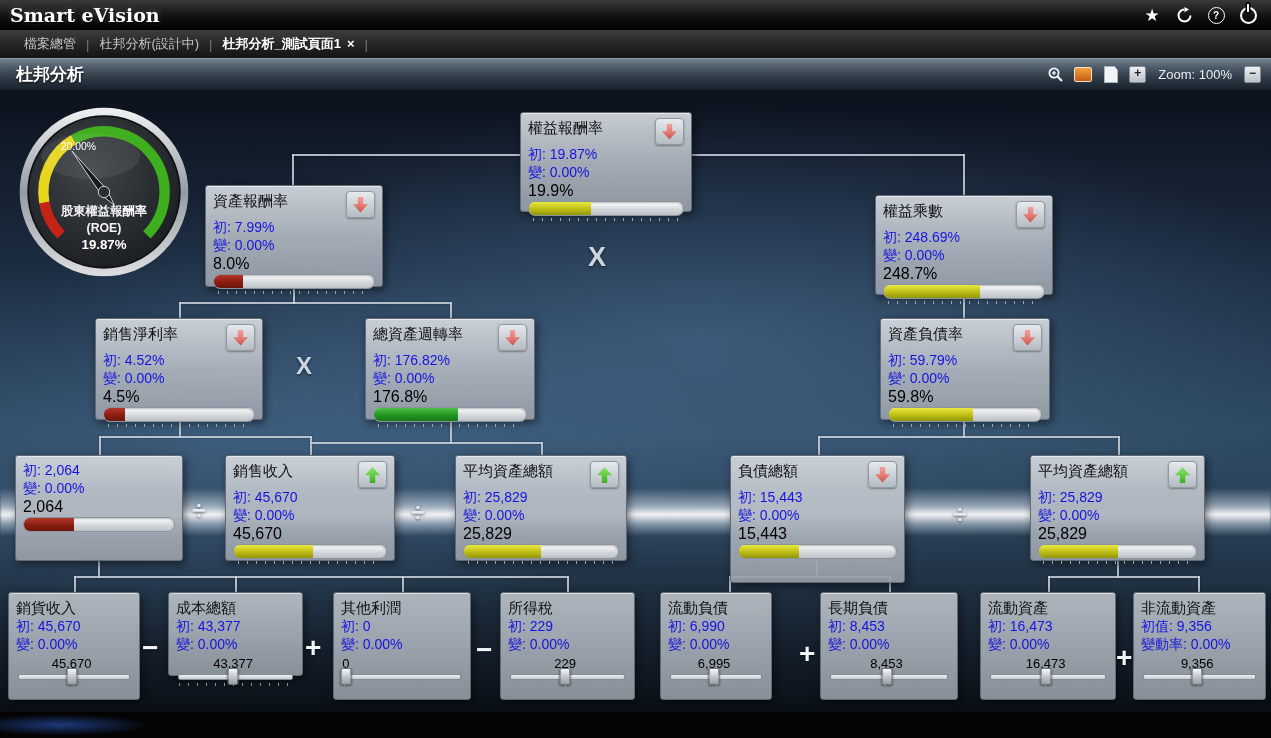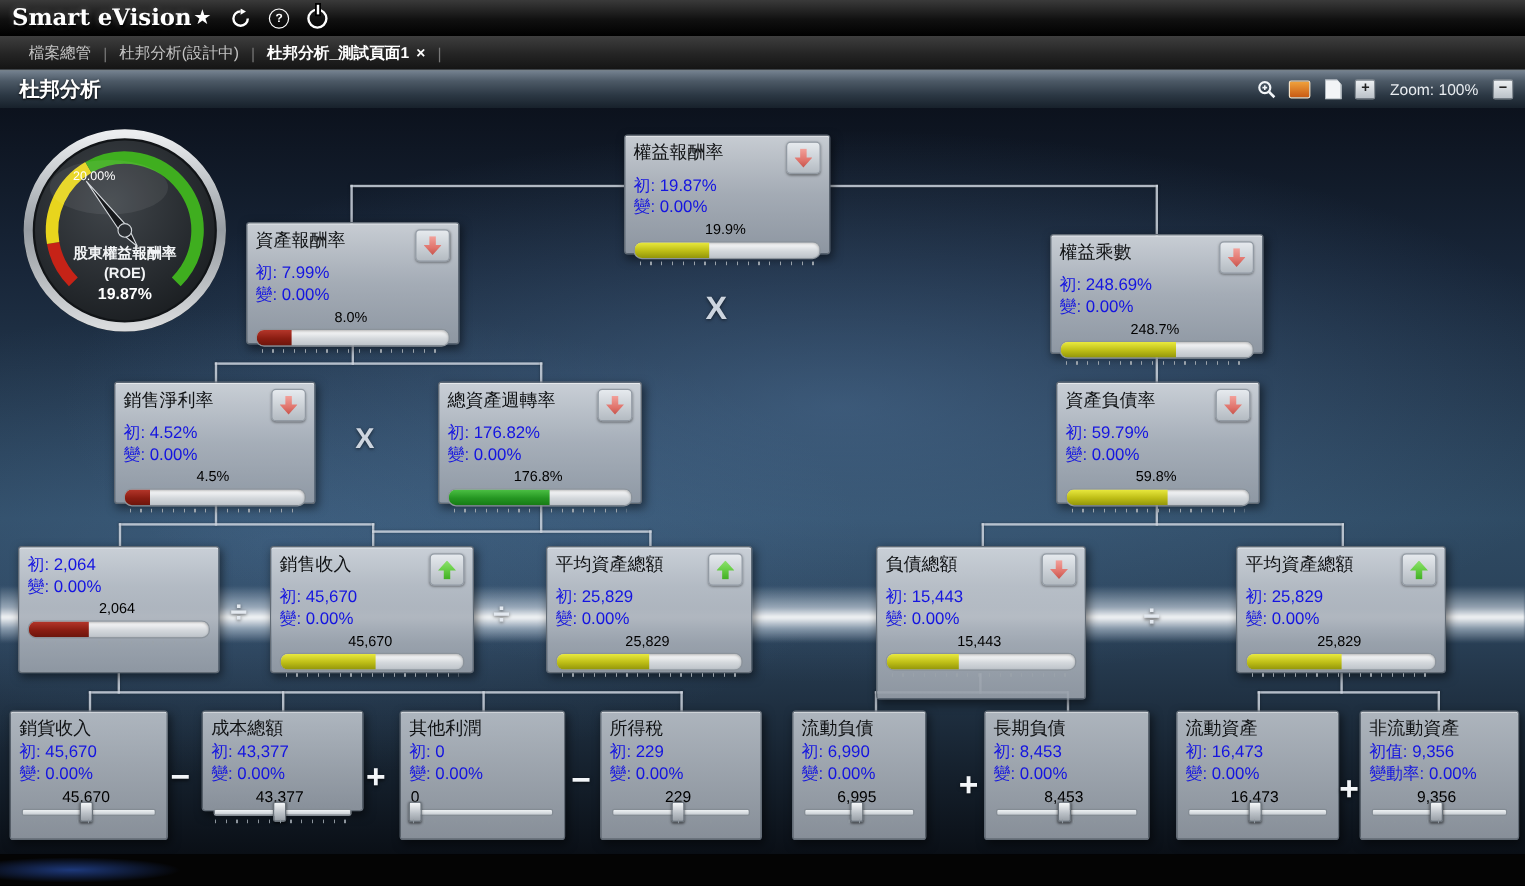--- a/index.html
+++ b/index.html
@@ -2,21 +2,21 @@
 <html><head>
 <meta charset="utf-8">
 <style>
   html,body{margin:0;padding:0;background:#000;}
   body{font-family:"Liberation Sans","DejaVu Sans",sans-serif;-webkit-font-smoothing:antialiased;}
   .screen{position:relative;width:1271px;height:738px;overflow:hidden;background:#000;}
 
   
   .app-header{position:absolute;left:0;top:0;width:100%;height:30px;
     background:linear-gradient(180deg,#3a3a3a 0%,#101010 55%,#000 100%);
-    display:flex;align-items:center;justify-content:flex-start;}
+    display:flex;align-items:center;justify-content:space-between;}
   .app-title{font-family:"DejaVu Serif","Liberation Serif",serif;font-weight:bold;font-size:19px;color:#fff;
     padding-left:10px;text-shadow:1px 2px 2px #000, 0 0 6px rgba(255,255,255,.25);}
   .header-icons{display:flex;align-items:center;gap:14px;padding-right:14px;color:#fff;}
   .hicon{display:inline-flex;align-items:center;justify-content:center;width:18px;height:18px;cursor:pointer;}
   .star{font-size:17px;color:#fff;}
   .circle-q{width:15px;height:15px;border:1.5px solid #fff;border-radius:50%;font-size:10px;font-weight:bold;
     display:flex;align-items:center;justify-content:center;}
   .power{position:relative;width:13px;height:13px;border:2px solid #fff;border-radius:50%;}
   .power::after{content:"";position:absolute;left:50%;top:-5px;transform:translateX(-50%);width:2px;height:8px;
     background:#fff;box-shadow:0 0 0 1.5px #000;}
@@ -65,21 +65,21 @@
   .node.leaf{background:linear-gradient(180deg,rgba(198,204,211,.85) 0%,rgba(162,170,180,.82) 100%);}
   .head{display:flex;justify-content:space-between;align-items:flex-start;}
   .ntitle{font-size:15px;line-height:19px;}
   .tile{width:27px;height:25px;border-radius:4px;display:flex;align-items:center;justify-content:center;
     background:linear-gradient(180deg,#e6eaee,#b4bbc2);border:1px solid #929aa3;box-shadow:0 1px 2px rgba(0,0,0,.35);}
   .arrow-shape{width:15px;height:16px;
     clip-path:polygon(32% 0,68% 0,68% 48%,100% 48%,50% 100%,0 48%,32% 48%);}
   .tile[data-trend="down"] .arrow-shape{background:linear-gradient(180deg,#f2a09a 0%,#e0736b 60%,#c4524a 100%);}
   .tile[data-trend="up"] .arrow-shape{background:linear-gradient(180deg,#3fae22 0%,#6ed24c 60%,#8fe070 100%);transform:rotate(180deg);}
   .vals{font-size:14px;color:#1414e0;line-height:18px;}
-  .bigval{text-align:center;font-size:12px;color:#000;margin:1px 3px 1px 0;line-height:18px;}
+  .bigval{text-align:left;font-size:16px;color:#000;margin:1px 3px 1px 0;line-height:18px;}
   .bar{position:relative;height:13px;border-radius:7px;overflow:hidden;
     background:linear-gradient(180deg,#ffffff,#d4d8dc 55%,#bdc3c9);border:1px solid #8b939b;
     box-shadow:inset 0 1px 2px rgba(0,0,0,.28);}
   .fill{position:absolute;left:0;top:0;bottom:0;}
   .fill[data-color="yellow"]{background:linear-gradient(180deg,#e9e93e 0%,#bdbd16 55%,#92950a 100%);}
   .fill[data-color="red"]{background:linear-gradient(180deg,#b4362a 0%,#8a1d12 55%,#6c150c 100%);}
   .fill[data-color="green"]{background:linear-gradient(180deg,#4cc044 0%,#259622 55%,#177a15 100%);}
   .bticks{height:3px;margin:2px 5px 0;
     background:repeating-linear-gradient(90deg,#9aa2aa 0,#9aa2aa 1px,transparent 1px,transparent 9px);}
 

